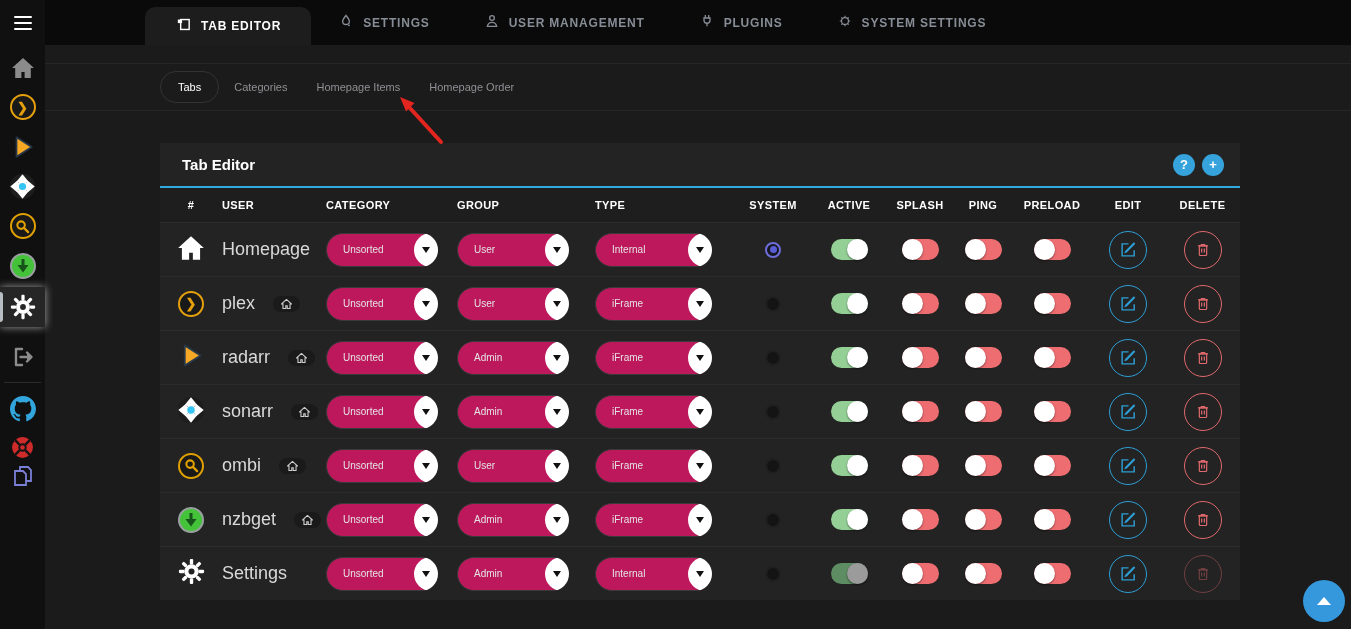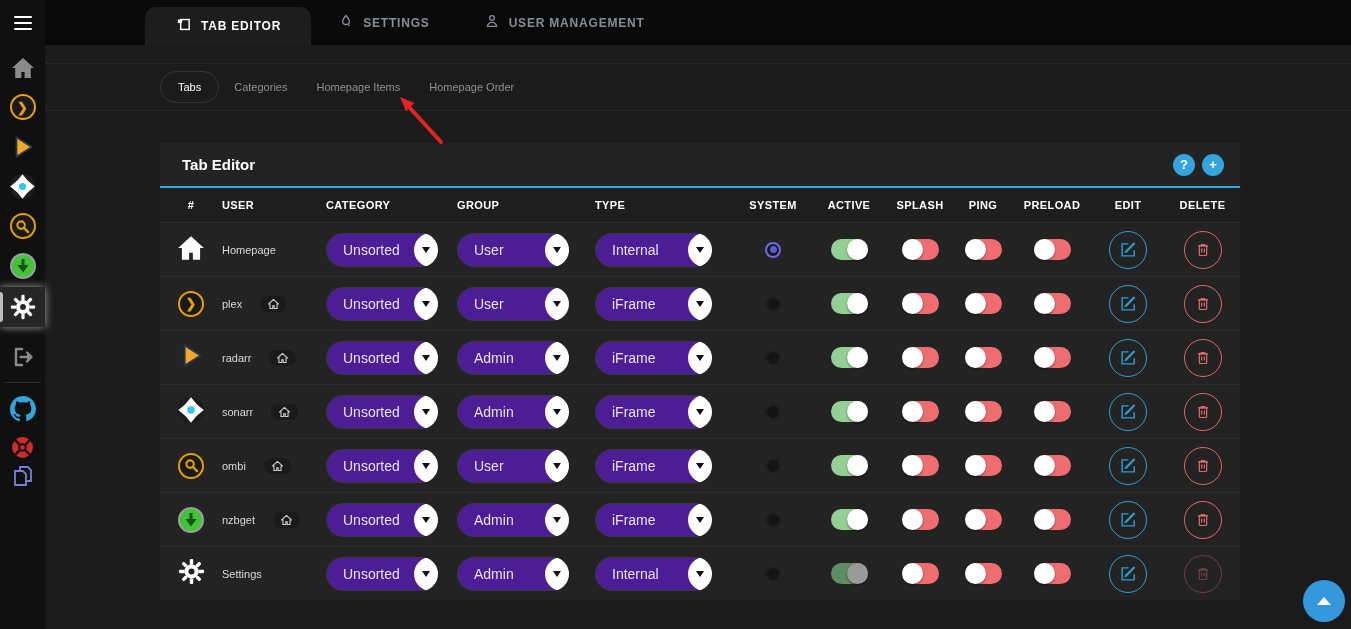--- a/index.html
+++ b/index.html
@@ -55,26 +55,26 @@
   
   .tgrid { display:grid; grid-template-columns:62px 104px 131px 138px 140px 76px 76px 66px 60px 78px 74px 75px;
            align-items:center; }
   .thead { height:34px; background:#1e1e1e; color:#fff; font-size:11px; font-weight:700; letter-spacing:.4px; }
   .th { text-align:left; }
   .th.center, .cell.center { text-align:center; justify-self:stretch; }
   .trow { height:54px; border-top:1px solid #2c2c2c; }
   .cell { display:flex; align-items:center; }
   .cell.center { justify-content:center; }
   .c-icon { justify-content:center; }
-  .tname { color:#d9d9d9; font-size:11px; margin-right:18px; }
+  .tname { color:#d9d9d9; font-size:18px; margin-right:18px; }
   .home-badge { background:#1a1a1a; border-radius:9px; padding:3px 8px; display:inline-flex; align-items:center; }
 
   
-  .select { position:relative; height:34px; background:#4c1d95; border:1px solid #3a3a3a; border-radius:17px;
-            display:flex; align-items:center; padding-left:16px; color:#e4e4e4; font-size:14px; cursor:pointer; }
+  .select { position:relative; height:34px; background:#be185d; border:1px solid #3a3a3a; border-radius:17px;
+            display:flex; align-items:center; padding-left:16px; color:#e4e4e4; font-size:10px; cursor:pointer; }
   .sel-cat { width:112px; } .sel-grp { width:112px; } .sel-typ { width:117px; }
   .caret-wrap { position:absolute; right:-1px; top:-1px; width:30px; height:34px; overflow:hidden;
                 border-radius:0 17px 17px 0; }
   .caret-circle { position:absolute; right:-10px; top:0; width:34px; height:34px; border-radius:50%; background:#fff; }
   .caret { position:absolute; right:8px; top:14px; width:0; height:0; border-left:4.5px solid transparent;
            border-right:4.5px solid transparent; border-top:6px solid #111; }
 
   
   .radio { width:16px; height:16px; border-radius:50%; background:#141414; border:2px solid #202020;
            display:inline-block; cursor:pointer; position:relative; }
@@ -128,20 +128,39 @@
       <span>SETTINGS</span>
     </div>
     <div class="tab">
       <span>
         <svg width="16" height="16" viewBox="0 0 24 24" fill="none" stroke="#878d96" stroke-width="2">
             <circle cx="12" cy="7.5" r="3.5"></circle>
             <path d="M5 20c.8-4 3.4-6 7-6s6.2 2 7 6z"></path>
           </svg>
       </span>
       <span>USER MANAGEMENT</span>
+    </div>
+    <div class="tab">
+      <span>
+        <svg width="16" height="16" viewBox="0 0 24 24" fill="none" stroke="#878d96" stroke-width="2">
+            <path d="M9.5 3v4.5M14.5 3v4.5"></path>
+            <path d="M7.5 7.5h9v3.4a4.5 4.5 0 0 1-9 0z"></path>
+            <path d="M12 15.4V20"></path>
+          </svg>
+      </span>
+      <span>PLUGINS</span>
+    </div>
+    <div class="tab">
+      <span>
+        <svg width="16" height="16" viewBox="0 0 24 24" fill="none" stroke="#878d96" stroke-width="1.8">
+          <circle cx="12" cy="12" r="5.2"></circle>
+          <path d="M17.2 12h2.6M15.68 15.68l1.82 1.82M12 17.2v2.6M8.32 15.68 6.5 17.5M6.8 12H4.2M8.32 8.32 6.5 6.5M12 6.8V4.2M15.68 8.32 17.5 6.5"></path>
+        </svg>
+      </span>
+      <span>SYSTEM SETTINGS</span>
     </div>
   </div>
 </div>
 
 <div class="sidebar">
   <div class="sb-item" style="top:8px">
       <span class="hamburger">
         <i></i>
         <i></i>
         <i></i>

